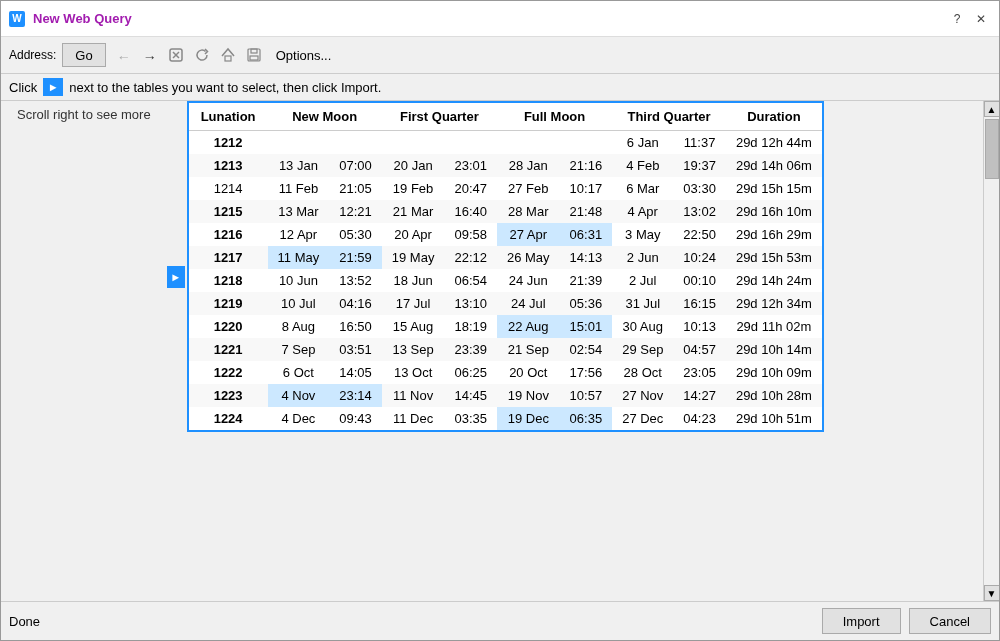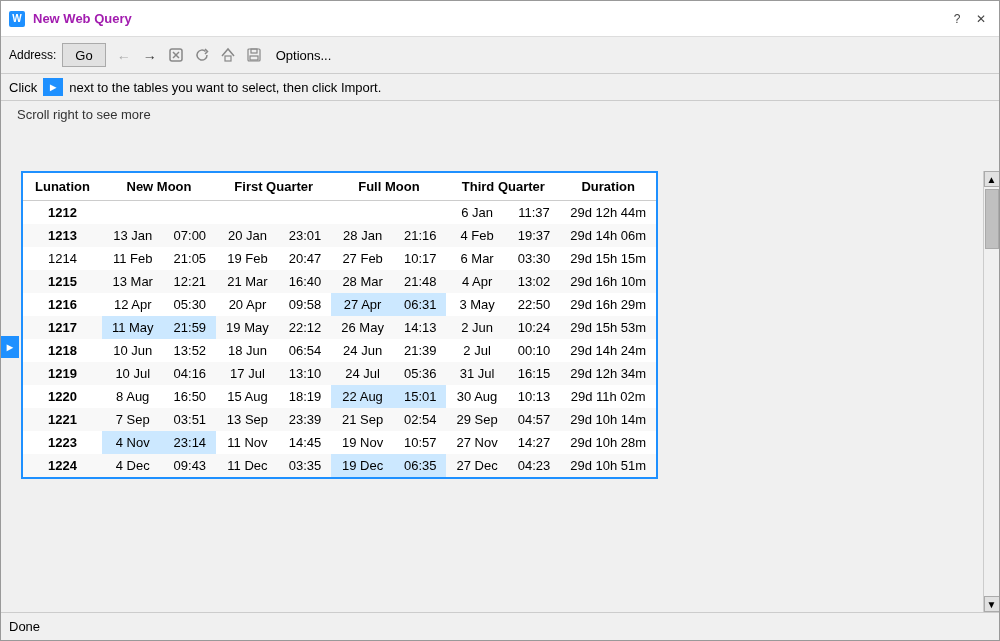--- a/index.html
+++ b/index.html
@@ -176,24 +176,22 @@
     }
 
     .click-instruction {
       font-size: 13px;
       color: #000000;
     }
 
     .main-content {
       flex: 1;
       display: flex;
-      flex-direction: column;
       overflow: hidden;
       position: relative;
-      gap: 43px;
     }
 
     .scroll-hint {
       padding: 6px 16px;
       font-size: 13px;
       color: #333;
       background: #f0f0f0;
     }
 
     .table-scroll-area {
@@ -516,20 +514,32 @@
                 <td>03:51</td>
                 <td>13 Sep</td>
                 <td>23:39</td>
                 <td>21 Sep</td>
                 <td>02:54</td>
                 <td>29 Sep</td>
                 <td>04:57</td>
                 <td>29d 10h 14m</td>
               </tr>
               <tr>
+                <td style="font-weight: bold;">1222</td>
+                <td>6 Oct</td>
+                <td>14:05</td>
+                <td>13 Oct</td>
+                <td>06:25</td>
+                <td>20 Oct</td>
+                <td>17:56</td>
+                <td>28 Oct</td>
+                <td>23:05</td>
+                <td>29d 10h 09m</td>
+              </tr>
+              <tr>
                 <td style="font-weight: bold;">1223</td>
                 <td class="highlight-blue">4 Nov</td>
                 <td class="highlight-blue">23:14</td>
                 <td>11 Nov</td>
                 <td>14:45</td>
                 <td>19 Nov</td>
                 <td>10:57</td>
                 <td>27 Nov</td>
                 <td>14:27</td>
                 <td>29d 10h 28m</td>
@@ -555,14 +565,18 @@
         <div class="scrollbar-thumb"></div>
         <div style="flex:1;"></div>
         <div class="scrollbar-arrow">▼</div>
       </div>
     </div>
 
   </div>
 
   <div class="bottom-bar">
     <span class="status-text">Done</span>
+    <div class="bottom-buttons">
+      <button class="bottom-btn">Import</button>
+      <button class="bottom-btn">Cancel</button>
+    </div>
   </div>
 </div>
 
 </body></html>

